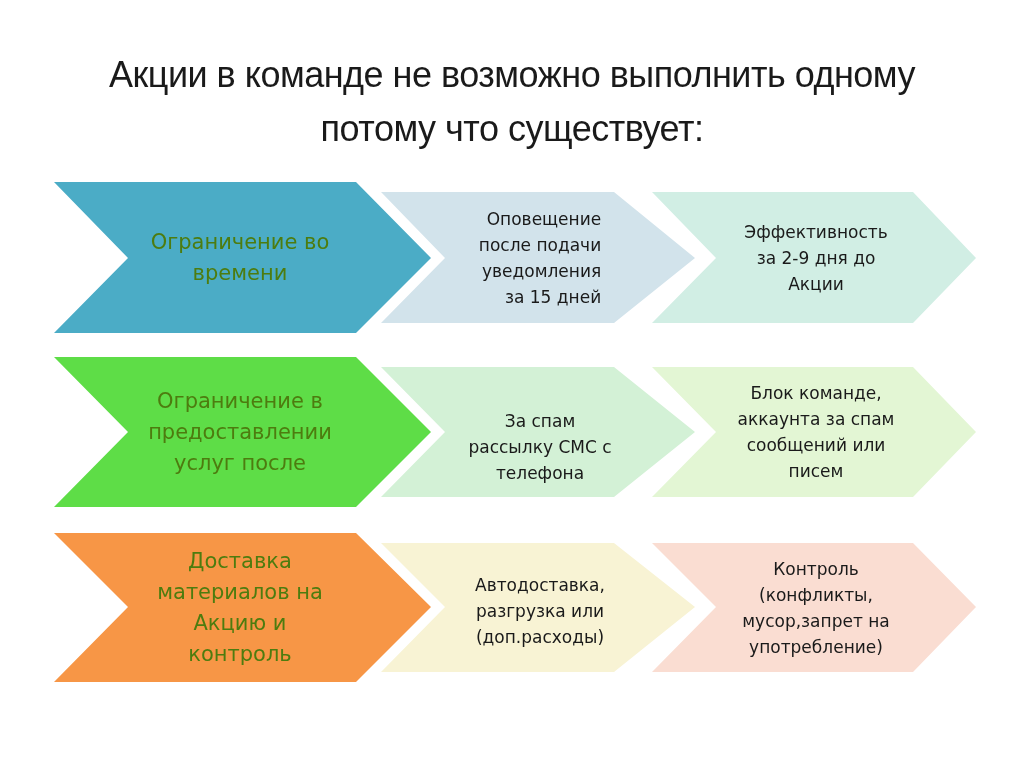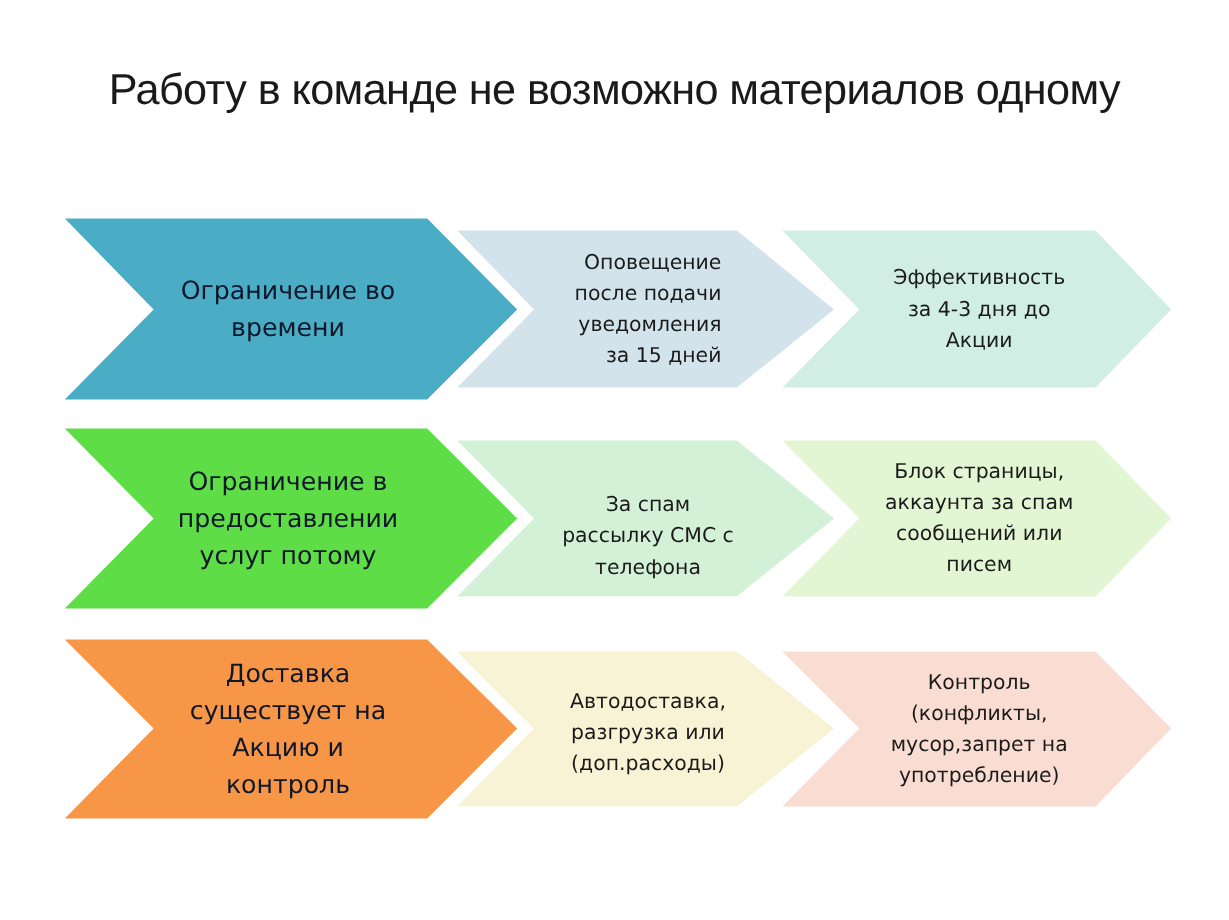--- a/index.html
+++ b/index.html
@@ -10,28 +10,29 @@
       text-align: center; color: #1a1a1a; font-size: 36px; line-height: 54px;
       font-family: "Liberation Sans", sans-serif; letter-spacing: -0.5px;
     }
     .title span { display: block; }
     svg.diagram { position: absolute; left: 0; top: 0; }
     .label {
       position: absolute; display: flex; align-items: center; justify-content: center;
       text-align: center; font-family: "DejaVu Sans", sans-serif;
     }
     .label .inner { white-space: pre-line; }
-    .big .inner { color: #0f172a; font-size: 21px; line-height: 31px; }
+    .big .inner { color: #4d7c0f; font-size: 21px; line-height: 31px; }
     .small .inner { color: #1a1a1a; font-size: 17px; line-height: 26px; }
   </style>
 </head>
 <body>
 
 <div class="title">
-  <span>Работу в команде не  возможно материалов одному</span>
+  <span>Акции в команде не  возможно выполнить одному</span>
+  <span>потому что существует:</span>
 </div>
 
 <svg class="diagram" width="1024" height="767" viewBox="0 0 1024 767">
 
   <polygon id="r0m" points="54,182 356,182 431,258 356,333 54,333 128,258" fill="#4BACC6"></polygon>
   <polygon id="r0s0" points="381,192 614,192 695,258 614,323 381,323 445,258" fill="#D2E3EB"></polygon>
   <polygon id="r0s1" points="652,192 913,192 976,258 913,323 652,323 716,258" fill="#D1EEE4"></polygon>
 
   <polygon id="r1m" points="54,357 356,357 431,432 356,507 54,507 128,432" fill="#5EDD47"></polygon>
   <polygon id="r1s0" points="381,367 614,367 695,432 614,497 381,497 445,432" fill="#D3F1D6"></polygon>
@@ -47,44 +48,44 @@
 времени</div>
 </div>
 <div class="label small" style="left:440px; top:192px; width:200px; height:131px;text-align:right;">
   <div class="inner">Оповещение
 после подачи
 уведомления
 за  15 дней</div>
 </div>
 <div class="label small" style="left:712px; top:192px; width:208px; height:131px;">
   <div class="inner">Эффективность
-за 4-3 дня до
+за 2-9 дня до
 Акции</div>
 </div>
 
 <div class="label big" style="left:110px; top:357px; width:260px; height:150px;">
   <div class="inner">Ограничение в
 предоставлении
-услуг потому</div>
+услуг после</div>
 </div>
 <div class="label small" style="left:440px; top:367px; width:200px; height:160px;">
   <div class="inner">За спам
 рассылку СМС с
 телефона</div>
 </div>
 <div class="label small" style="left:712px; top:367px; width:208px; height:130px;">
-  <div class="inner">Блок страницы,
+  <div class="inner">Блок команде,
 аккаунта за спам
 сообщений или
 писем</div>
 </div>
 
 <div class="label big" style="left:110px; top:533px; width:260px; height:149px;">
   <div class="inner">Доставка
-существует на
+материалов на
 Акцию и
 контроль</div>
 </div>
 <div class="label small" style="left:440px; top:543px; width:200px; height:135px;">
   <div class="inner">Автодоставка,
 разгрузка или
 (доп.расходы)</div>
 </div>
 <div class="label small" style="left:712px; top:543px; width:208px; height:129px;">
   <div class="inner">Контроль

